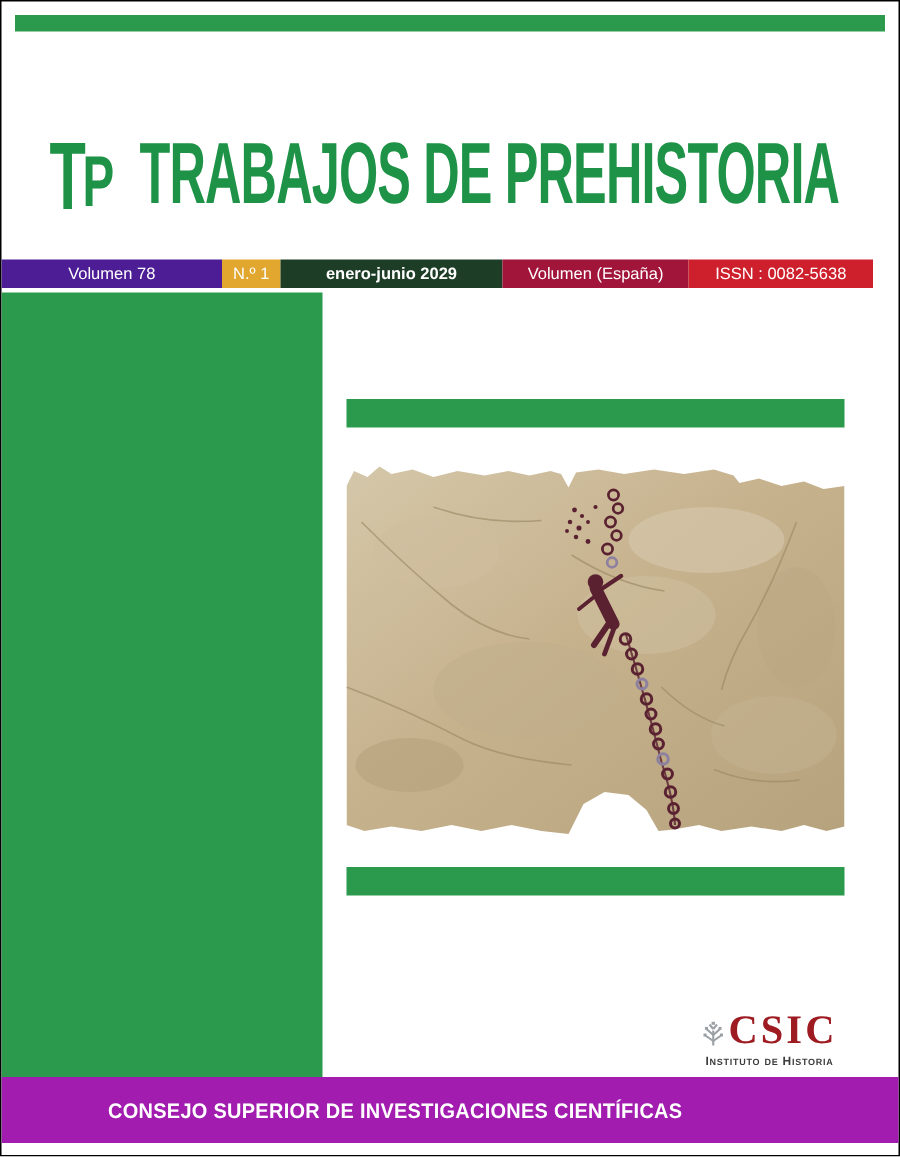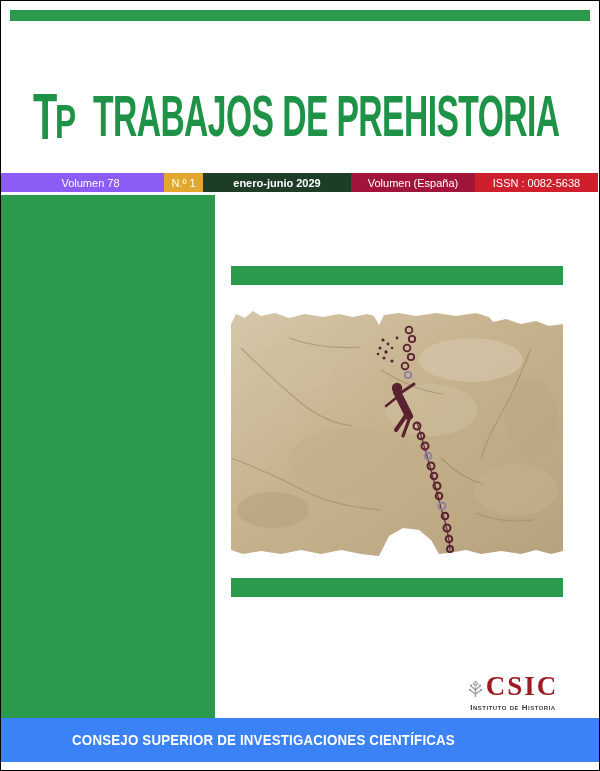--- a/index.html
+++ b/index.html
@@ -20,21 +20,21 @@
   .tp-p{left:22px;top:13px;font-size:48px;transform:scaleX(0.66);}
   .title-text{
     color:#1e9347;font-weight:bold;font-size:58px;line-height:1;letter-spacing:-1px;
     white-space:nowrap;transform:scaleX(0.58);transform-origin:left top;margin-left:14px;margin-top:2px;
   }
 
   
   .meta-bar{position:absolute;left:0;top:172px;width:600px;height:19px;display:flex;}
   .meta-seg{height:100%;display:flex;align-items:center;justify-content:center;
     color:#ffffff;font-size:11px;white-space:nowrap;}
-  .seg-volume{width:147px;background:#8b5cf6;padding-left:16px;}
+  .seg-volume{width:147px;background:#4c1d95;}
   .seg-number{width:39px;background:#e2a72f;}
   .seg-period{width:148px;background:#1e3d26;font-weight:bold;}
   .seg-city{width:124px;background:#a2153b;}
   .seg-issn{width:123px;background:#ce202c;}
 
   
   .left-panel{position:absolute;left:0;top:194px;width:214px;height:523px;background:#2b9a4c;}
 
   
   .rule-top{position:absolute;left:230px;top:265px;width:332px;height:19px;background:#2b9a4c;}
@@ -46,21 +46,21 @@
   
   .csic-block{position:absolute;left:462px;top:672px;width:100px;text-align:center;}
   .csic-row{display:flex;align-items:flex-end;justify-content:center;}
   .csic-emblem{width:15px;height:17px;margin-right:3px;margin-bottom:2px;}
   .csic-acronym{color:#9e1b22;font-family:"Liberation Serif",serif;font-weight:bold;
     font-size:27px;line-height:1;letter-spacing:2px;}
   .csic-institute{margin-top:3px;color:#3c3c3c;font-weight:bold;font-size:8px;
     font-variant:small-caps;letter-spacing:0.5px;white-space:nowrap;}
 
   
-  .bottom-bar{position:absolute;left:0;top:717px;width:600px;height:44px;background:#3b82f6;
+  .bottom-bar{position:absolute;left:0;top:717px;width:600px;height:44px;background:#a21caf;
     display:flex;align-items:center;}
   .bottom-text{width:525px;text-align:center;color:#ffffff;font-weight:bold;font-size:14px;
     letter-spacing:0.2px;white-space:nowrap;transform:scaleX(0.95);transform-origin:center;}
 </style>
 </head>
 <body>
 
 <div class="cover">
 
   <div class="top-bar"></div>

